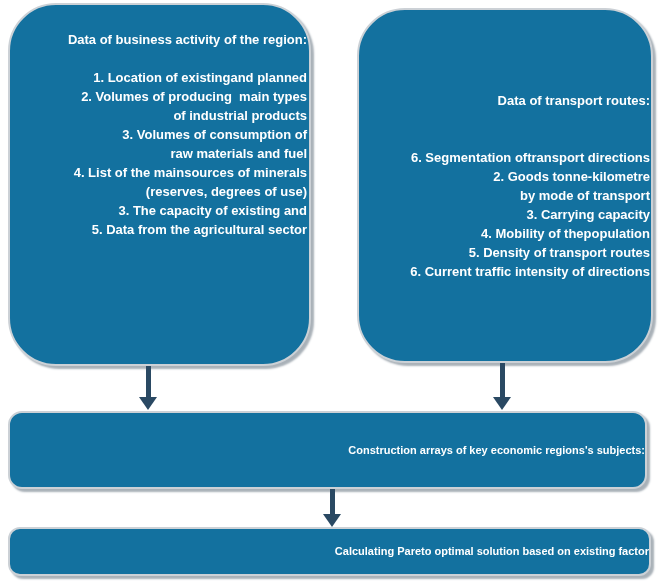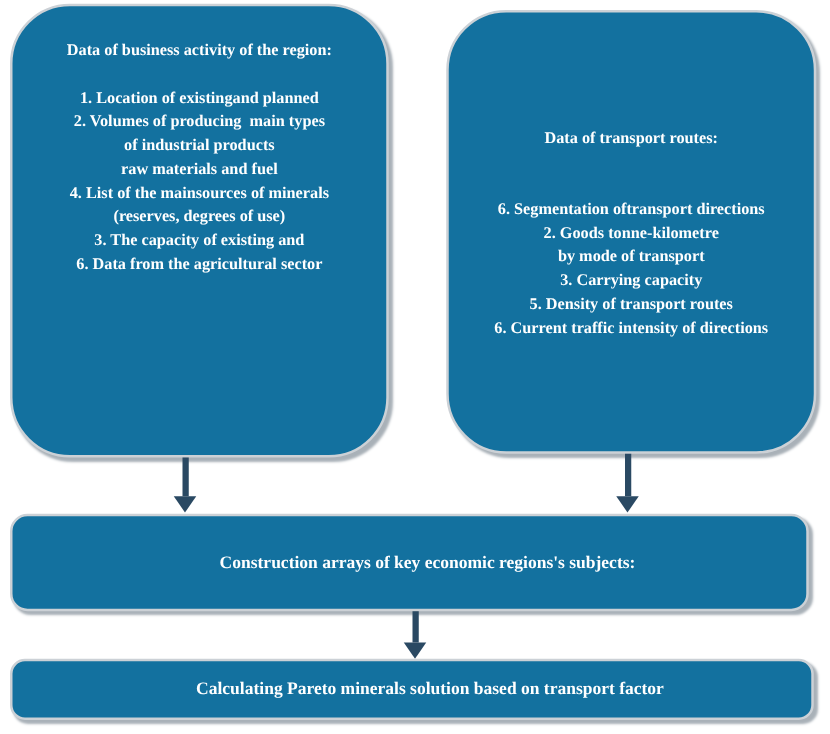--- a/index.html
+++ b/index.html
@@ -22,22 +22,21 @@
     font-family: "Liberation Sans", sans-serif;
     font-weight: bold;
     color: var(--text);
     overflow: hidden;
   }
   .box {
     position: absolute;
     background: var(--box_fill);
     border: 2px solid var(--border);
     box-shadow: 3px 3px 2px var(--shadow);
-    text-align: center;
-    font-family: Liberation Serif, serif;
+    text-align: right;
   }
   .big-box {
     border-radius: 48px;
     font-size: 13px;
     line-height: 19px;
   }
   .left-box {
     left: 8px; top: 3px;
     width: 303px; height: 363px;
     padding: 25px 2px 0 2px;
@@ -51,21 +50,21 @@
     justify-content: center;
   }
   .left-box .box-title { margin-bottom: 19px; }
   .right-box .box-title { margin-bottom: 38px; }
   .line, .box-title { white-space: pre-wrap; }
   .flat-box {
     left: 8px;
     display: flex;
     flex-direction: column;
     justify-content: center;
-    font-size: 14px;
+    font-size: 11px;
     line-height: 19px;
     padding-left: 29px;
   }
   .middle-box {
     top: 411px;
     width: 639px; height: 78px;
     border-radius: 14px;
   }
   .bottom-box {
     top: 527px;
@@ -100,35 +99,37 @@
 <body>
 
 <div class="canvas">
 
   <div class="box big-box left-box">
     <div class="box-title">Data of business activity of the region:</div>
     <div>
       <div class="line">1. Location of existingand planned</div>
       <div class="line">2. Volumes of producing  main types</div>
       <div class="line">of industrial products</div>
+      <div class="line">3. Volumes of consumption of</div>
       <div class="line">raw materials and fuel</div>
       <div class="line">4. List of the mainsources of minerals</div>
       <div class="line">(reserves, degrees of use)</div>
       <div class="line">3. The capacity of existing and</div>
-      <div class="line">6. Data from the agricultural sector</div>
+      <div class="line">5. Data from the agricultural sector</div>
     </div>
   </div>
 
   <div class="box big-box right-box">
     <div class="box-title">Data of transport routes:</div>
     <div>
       <div class="line">6. Segmentation oftransport directions</div>
       <div class="line">2. Goods tonne-kilometre</div>
       <div class="line">by mode of transport</div>
       <div class="line">3. Carrying capacity</div>
+      <div class="line">4. Mobility of thepopulation</div>
       <div class="line">5. Density of transport routes</div>
       <div class="line">6. Current traffic intensity of directions</div>
     </div>
   </div>
 
   <div class="arrow arrow-left">
     <div class="arrow-stem"></div>
     <div class="arrow-head"></div>
   </div>
 
@@ -140,16 +141,16 @@
   <div class="box flat-box middle-box">
     <div class="line">Construction arrays of key economic regions's subjects:</div>
   </div>
 
   <div class="arrow arrow-mid">
     <div class="arrow-stem"></div>
     <div class="arrow-head"></div>
   </div>
 
   <div class="box flat-box bottom-box">
-    <div class="line">Calculating Pareto minerals solution based on transport factor</div>
+    <div class="line">Calculating Pareto optimal solution based on existing factor</div>
   </div>
 
 </div>
 
 </body></html>

